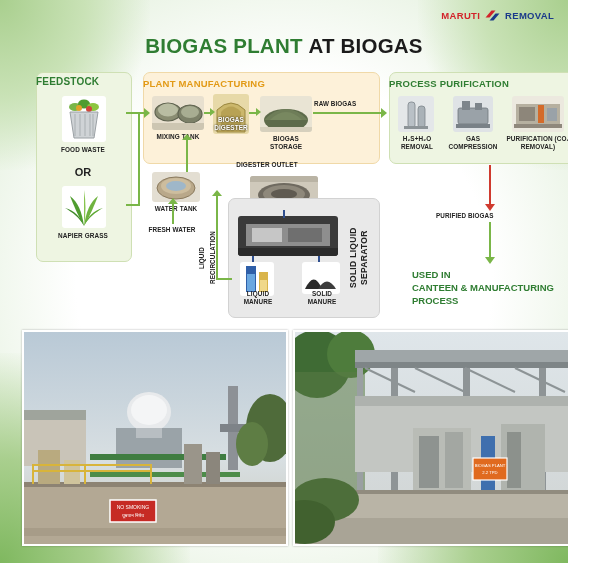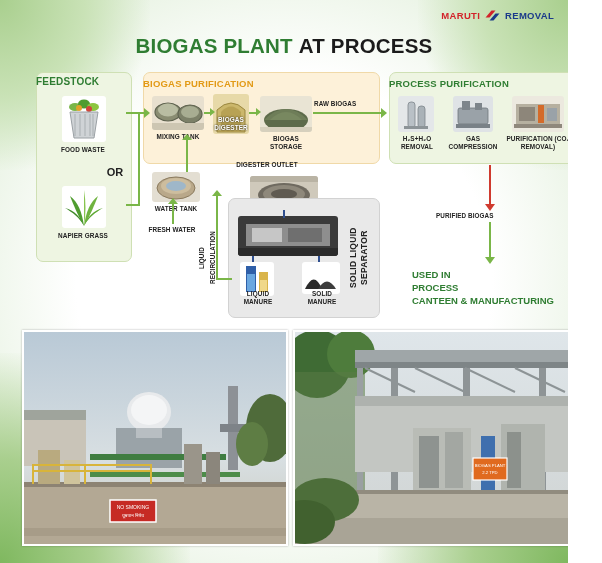--- a/index.html
+++ b/index.html
@@ -79,52 +79,52 @@
     <span class="maruti">MARUTI</span>
     <svg class="slogo" viewBox="0 0 30 22">
       <path d="M1 15 L13 1 L21 1 L9 15 Z" fill="#d2232a"></path>
       <path d="M29 7 L17 21 L9 21 L21 7 Z" fill="#1b3a8a"></path>
     </svg>
     <span class="suzuki">REMOVAL</span>
   </div>
 
   <div class="title">
     <span class="t1">BIOGAS PLANT</span>
-    <span class="t2">AT PROCESS</span>
+    <span class="t2">AT BIOGAS</span>
   </div>
 
   <div class="panel" id="feedstock"></div>
   <div class="panel-title" id="feedstock-title">FEEDSTOCK</div>
 
   <svg class="art" style="left:62px;top:96px;width:44px;height:46px;" viewBox="0 0 44 46">
     <rect x="0" y="0" width="44" height="46" fill="#ffffff"></rect>
     <ellipse cx="13" cy="11" rx="6" ry="4" fill="#7ab648"></ellipse>
     <ellipse cx="22" cy="8" rx="6" ry="4.5" fill="#4f9c2f"></ellipse>
     <ellipse cx="31" cy="11" rx="6" ry="4" fill="#8cc63f"></ellipse>
     <circle cx="17" cy="12" r="3" fill="#e2a32a"></circle>
     <circle cx="27" cy="13" r="3" fill="#d2453a"></circle>
     <path d="M8 16 L36 16 L32 42 L12 42 Z" fill="#cfd3d6" stroke="#9aa0a4" stroke-width="1"></path>
     <path d="M13 18 L13 40 M18 18 L18 40 M23 18 L23 40 M28 18 L28 40 M31 18 L31 40" stroke="#9aa0a4" stroke-width="0.7"></path>
   </svg>
   <div class="cap" style="left:36px;top:146px;width:94px;">FOOD WASTE</div>
 
-  <div class="or" style="left:36px;top:166px;padding-left:32px;">OR</div>
+  <div class="or" style="left:36px;top:166px;">OR</div>
 
   <svg class="art" style="left:62px;top:186px;width:44px;height:42px;" viewBox="0 0 44 42">
     <rect x="0" y="0" width="44" height="42" fill="#ffffff"></rect>
     <path d="M22 40 C16 30 12 20 8 10 C16 16 20 26 22 40 Z" fill="#4f9c2f"></path>
     <path d="M22 40 C28 30 32 20 36 10 C28 16 24 26 22 40 Z" fill="#6fb33f"></path>
     <path d="M22 40 C22 28 22 16 22 4 C24 16 24 28 22 40 Z" fill="#87c44f"></path>
     <path d="M22 40 C18 32 10 26 3 22 C12 24 19 31 22 40 Z" fill="#3f8a28"></path>
     <path d="M22 40 C26 32 34 26 41 22 C32 24 25 31 22 40 Z" fill="#5da833"></path>
   </svg>
   <div class="cap" style="left:36px;top:232px;width:94px;">NAPIER GRASS</div>
 
   <div class="panel" id="manufacturing"></div>
-  <div class="panel-title" id="manufacturing-title">BIOGAS PURIFICATION</div>
+  <div class="panel-title" id="manufacturing-title">PLANT MANUFACTURING</div>
 
   <svg class="art" style="left:152px;top:96px;width:52px;height:34px;" viewBox="0 0 52 34">
     <rect x="0" y="0" width="52" height="34" fill="#e8e0cf"></rect>
     <ellipse cx="16" cy="16" rx="13" ry="9" fill="#8a8d72" stroke="#5f6350" stroke-width="1.2"></ellipse>
     <ellipse cx="16" cy="14" rx="10" ry="6.5" fill="#b9bda2"></ellipse>
     <ellipse cx="38" cy="18" rx="12" ry="9" fill="#7c8068" stroke="#5f6350" stroke-width="1.2"></ellipse>
     <ellipse cx="38" cy="16" rx="9" ry="6" fill="#a8ad92"></ellipse>
     <rect x="0" y="27" width="52" height="7" fill="#cdc6b2"></rect>
   </svg>
   <div class="cap" style="left:146px;top:133px;width:64px;">MIXING TANK</div>
@@ -253,22 +253,22 @@
 
   <div class="arrow-line" style="left:172px;top:202px;width:2px;height:22px;"></div>
   <div class="arrow-head" style="left:168px;top:198px;border-bottom:6px solid #7ab648;border-left:5px solid transparent;border-right:5px solid transparent;"></div>
   <div class="cap" style="left:140px;top:226px;width:64px;">FRESH WATER</div>
 
   <div class="arrow-line" style="left:186px;top:140px;width:2px;height:32px;"></div>
   <div class="arrow-head" style="left:182px;top:134px;border-bottom:6px solid #7ab648;border-left:5px solid transparent;border-right:5px solid transparent;"></div>
 
   <div class="used-in">
     <div>USED IN</div>
+    <div>CANTEEN &amp; MANUFACTURING</div>
     <div>PROCESS</div>
-    <div>CANTEEN &amp; MANUFACTURING</div>
   </div>
 
   <div class="photo" id="photo-left">
     <svg viewBox="0 0 262 212" width="262" height="212">
       <defs>
         <linearGradient id="skyL" x1="0" y1="0" x2="0" y2="1">
           <stop offset="0%" stop-color="#b9c9d6"></stop>
             <stop offset="60%" stop-color="#d8dfe2"></stop>
             <stop offset="100%" stop-color="#c9c9bd"></stop>
         </linearGradient>

